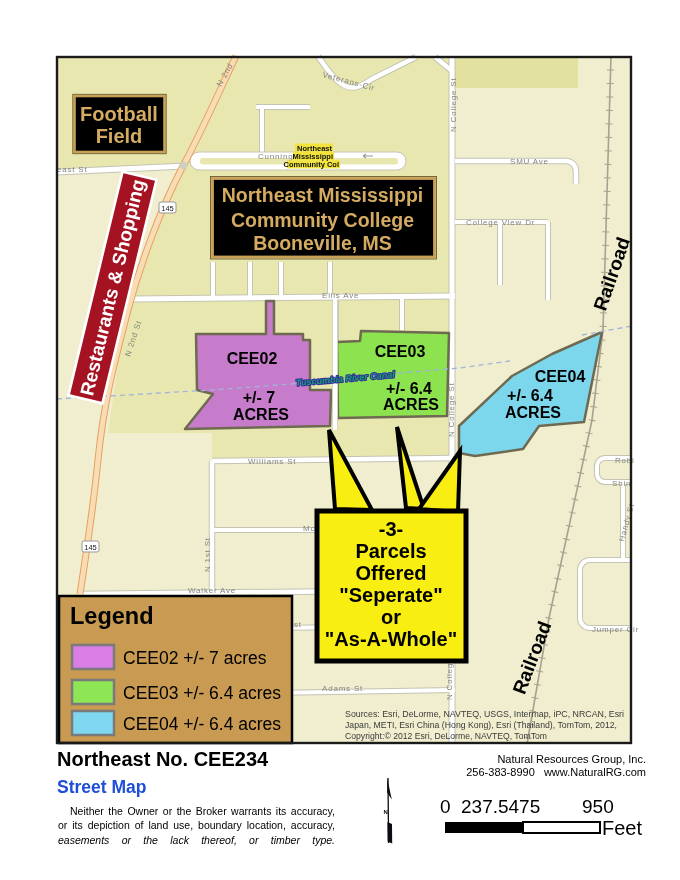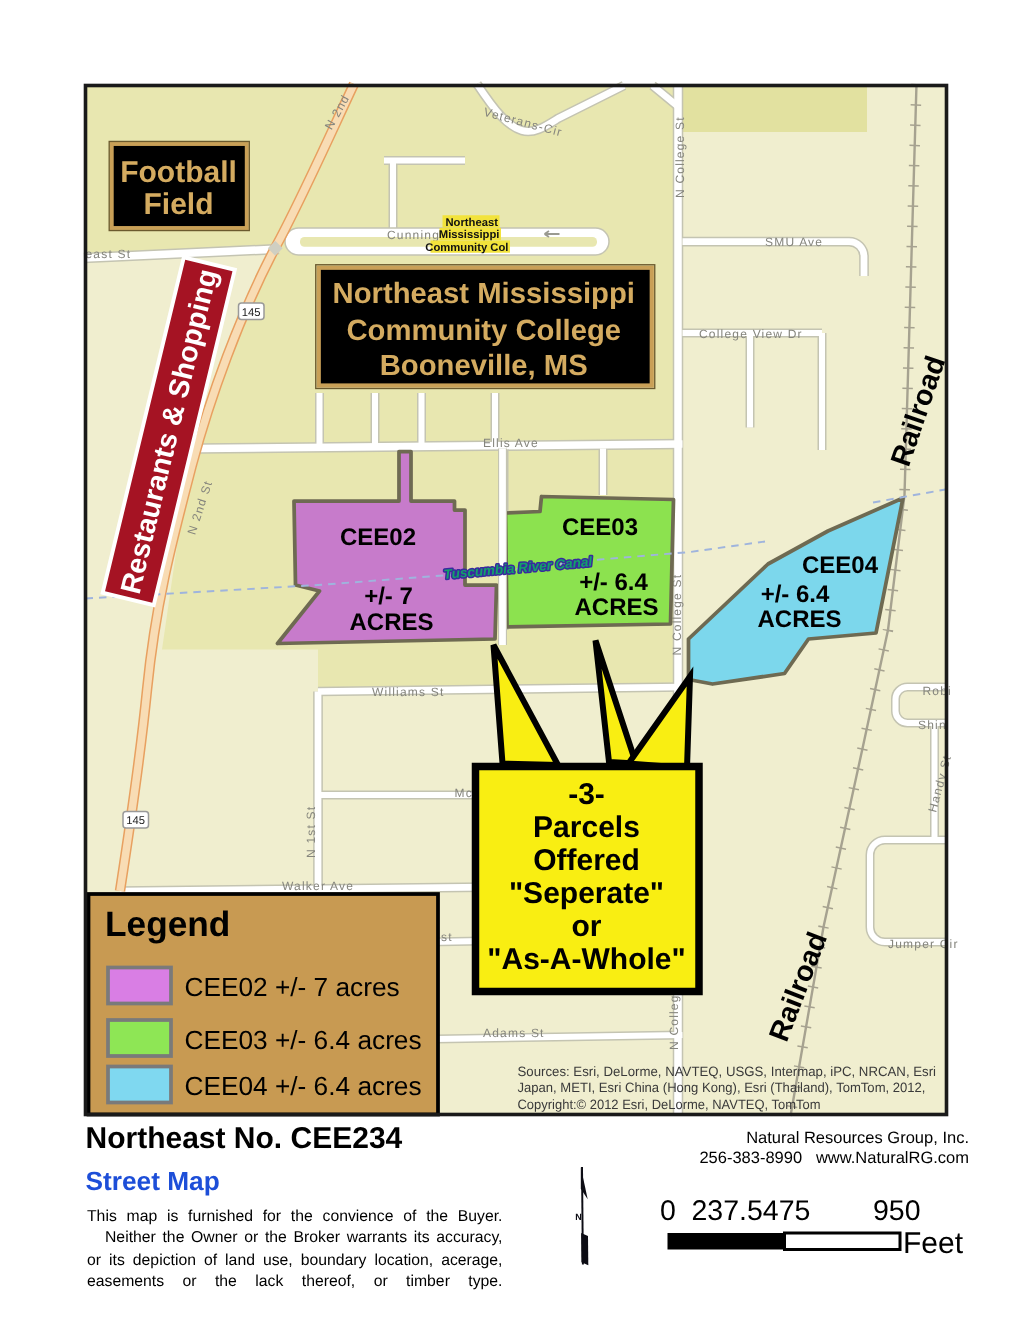--- a/index.html
+++ b/index.html
@@ -202,19 +202,18 @@
     <text x="440" y="813" font-size="19" fill="#000">0</text>
     <text x="461" y="813" font-size="19" fill="#000">237.5475</text>
     <text x="582" y="813" font-size="19" fill="#000">950</text>
     <text x="602" y="835" font-size="20" fill="#000">Feet</text>
   </g>
 </svg>
 
 <div class="abs" style="left:57px;top:748px;font-size:20px;font-weight:bold;color:#000;">Northeast No. CEE234</div>
 <div class="abs" style="left:57px;top:777px;font-size:17.5px;font-weight:bold;color:#1d4ed8;">Street Map</div>
 <div class="abs" style="left:58px;top:804px;width:277px;font-size:10.5px;line-height:14.4px;color:#000;">
-<div style="text-align:justify;text-align-last:justify;">This map is furnished for the convience of the Buyer.</div>
 <div style="text-align:justify;text-align-last:justify;padding-left:12px;">Neither the Owner or the Broker warrants its accuracy,</div>
-<div style="text-align:justify;text-align-last:justify;">or its depiction of land use, boundary location, acerage,</div>
-<div style="text-align:justify;text-align-last:justify;">easements or the lack thereof, or timber type.</div>
+<div style="text-align:justify;text-align-last:justify;">or its depiction of land use, boundary location, accuracy,</div>
+<div style="text-align:justify;text-align-last:justify;font-style:italic;">easements or the lack thereof, or timber type.</div>
 </div>
 <div class="abs" style="left:440px;top:753px;width:206px;font-size:11px;color:#000;text-align:right;line-height:12.7px;">Natural Resources Group, Inc.<br>256-383-8990&nbsp;&nbsp;&nbsp;www.NaturalRG.com</div>
 </div>
 
 </body></html>

